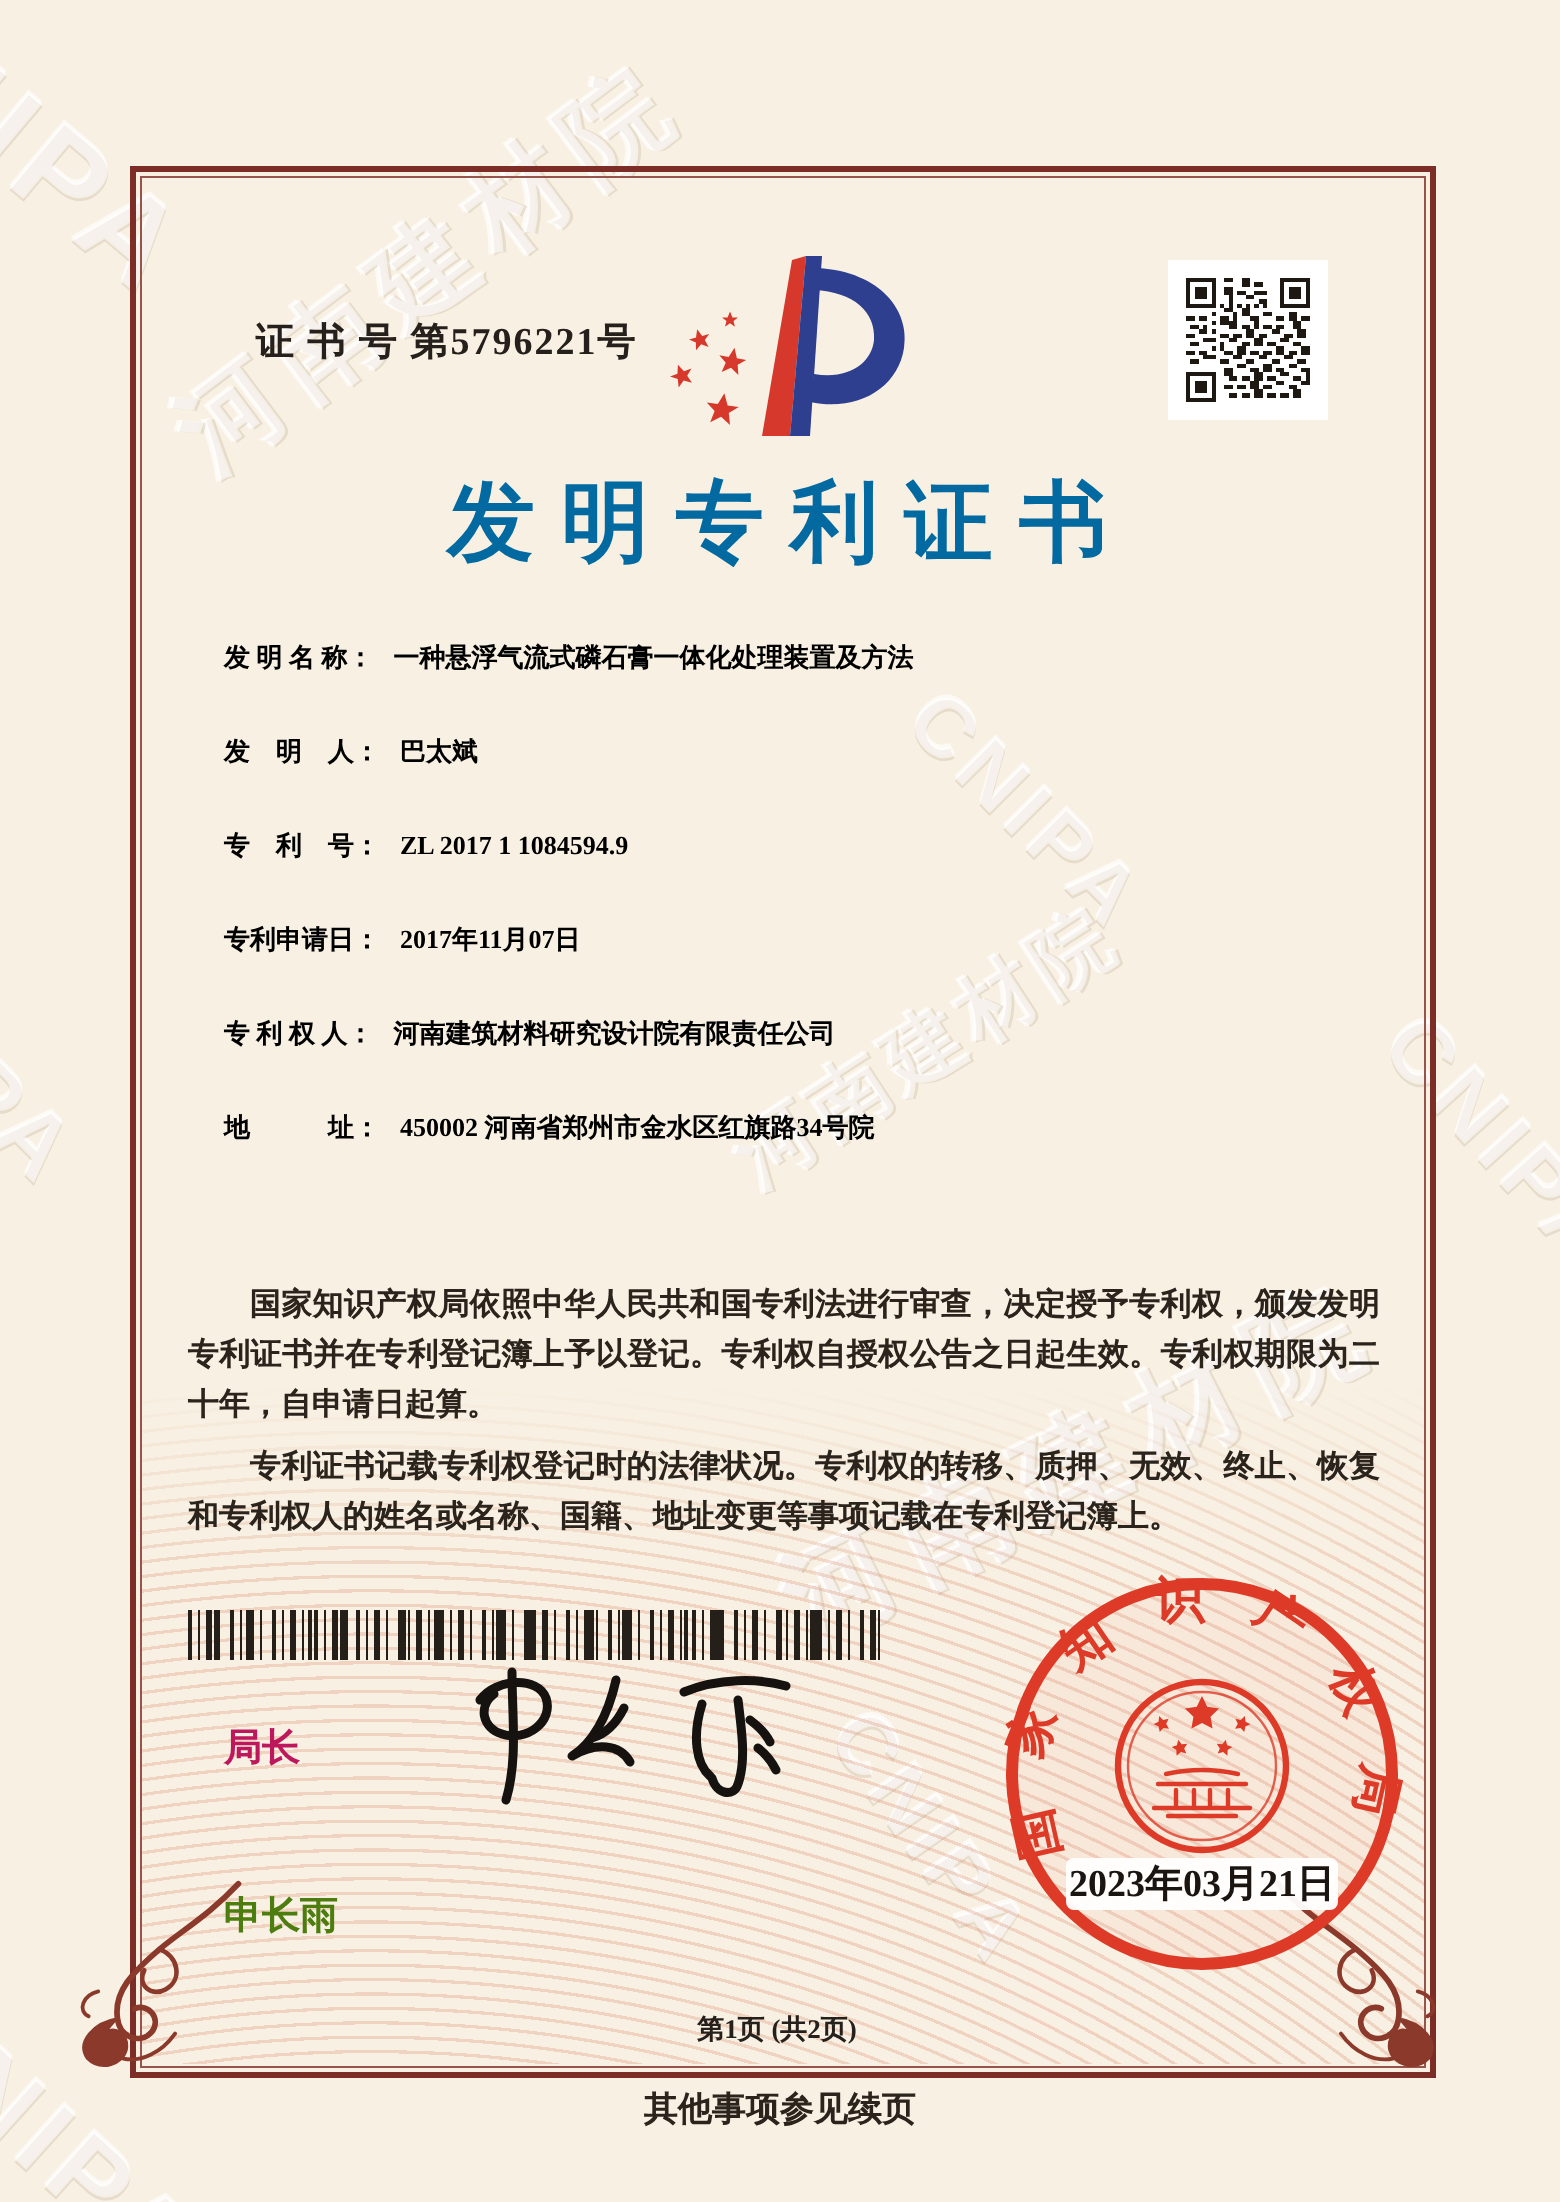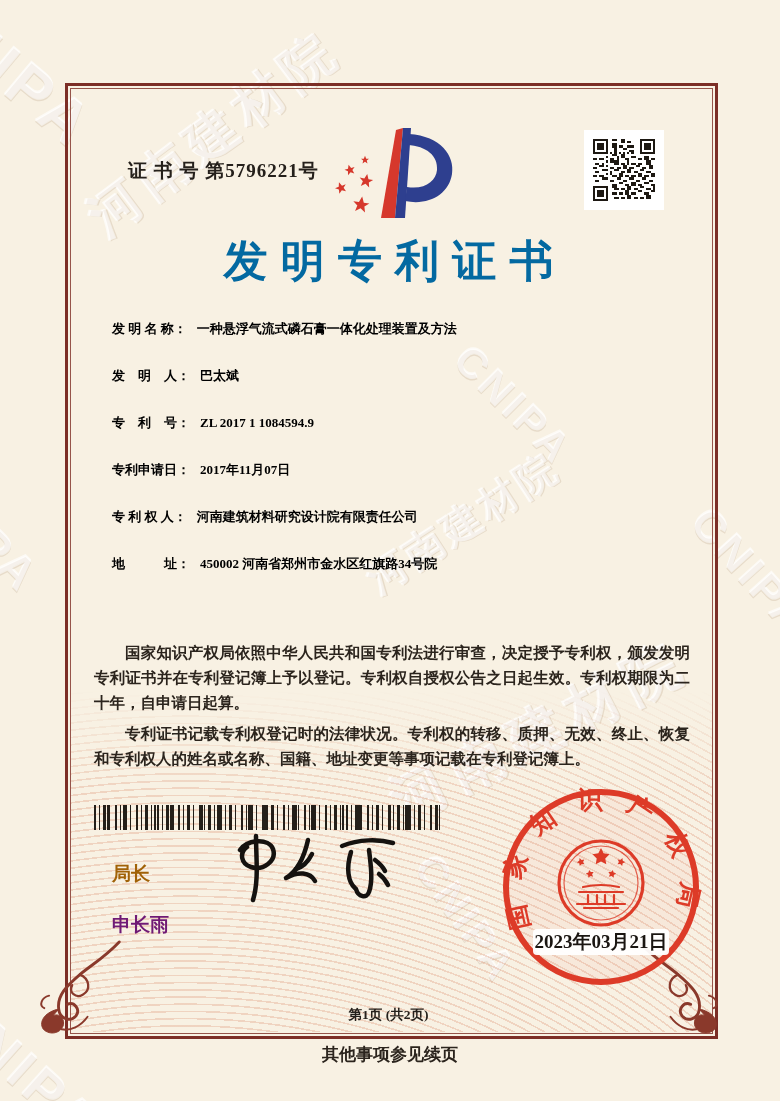--- a/index.html
+++ b/index.html
@@ -48,23 +48,23 @@
   
   .barcode{position:absolute;left:94px;top:805px;width:346px;height:25px;z-index:3;
     background:
       repeating-linear-gradient(90deg,#241f19 0 2px,transparent 2px 5px,#241f19 5px 6px,
         transparent 6px 9px,#241f19 9px 12px,transparent 12px 15px,#241f19 15px 16px,transparent 16px 21px),
       repeating-linear-gradient(90deg,transparent 0 13px,#241f19 13px 15px,transparent 15px 29px,
         #241f19 29px 33px,transparent 33px 47px);}
 
   
   .signer-title{position:absolute;left:112px;top:861px;z-index:3;font-size:19px;font-weight:bold;
-      color:#a16207;font-family:"Liberation Sans","DejaVu Sans",sans-serif;}
-  .signer-name{position:absolute;left:112px;top:912px;z-index:3;font-size:19px;font-weight:bold;
-      color:#701a75;font-family:"Liberation Sans","DejaVu Sans",sans-serif;}
+      color:#be185d;font-family:"Liberation Sans","DejaVu Sans",sans-serif;}
+  .signer-name{position:absolute;left:112px;top:945px;z-index:3;font-size:19px;font-weight:bold;
+      color:#4d7c0f;font-family:"Liberation Sans","DejaVu Sans",sans-serif;}
   .signature{position:absolute;left:222px;top:826px;z-index:3;}
 
   
   .seal{position:absolute;left:498px;top:784px;width:206px;height:206px;z-index:4;}
 
   
   .page-info{position:absolute;left:65px;top:1006px;width:647px;z-index:3;text-align:center;
              font-size:13.5px;font-weight:bold;color:#25201b;}
   .cont-note{position:absolute;left:0;top:1043px;width:780px;z-index:3;text-align:center;
              font-size:17px;font-weight:bold;color:#2b241d;}

